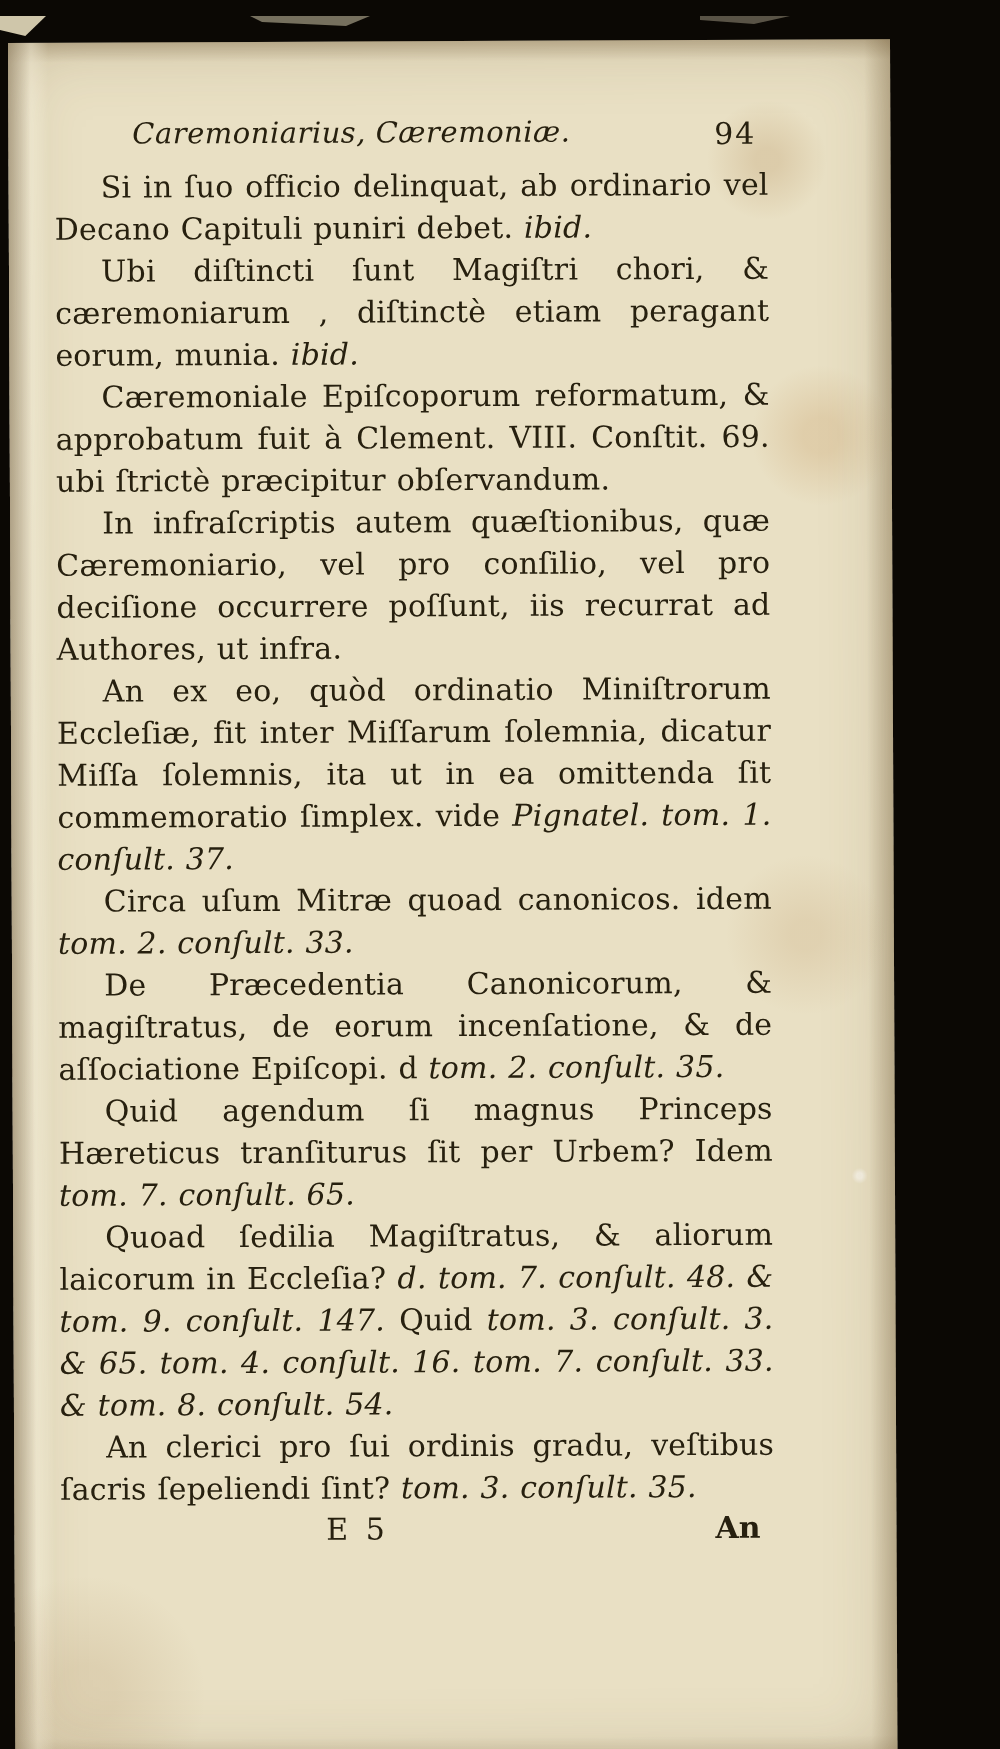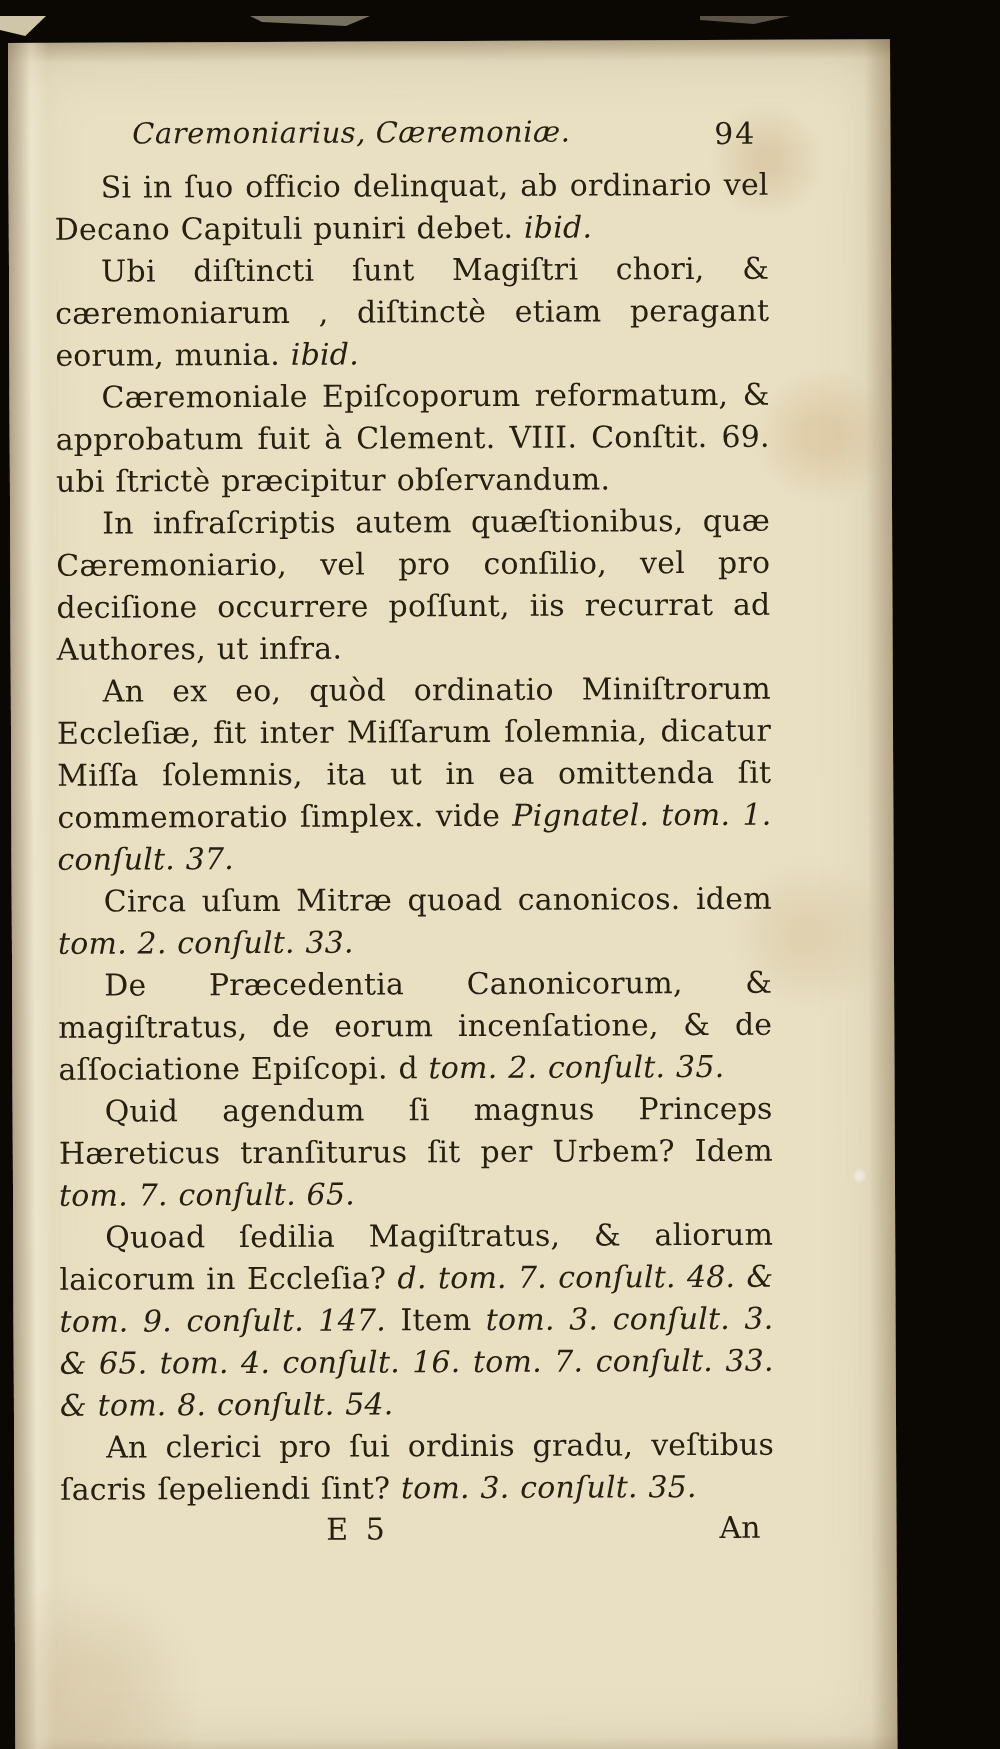--- a/index.html
+++ b/index.html
@@ -80,21 +80,21 @@
   }
   .signature{
     position:absolute;
     left:0;right:120px;
     text-align:center;
     letter-spacing:4px;
   }
   .catchword{
     position:absolute;
     right:14px;top:0;
-    font-weight:400;
+    font-weight:700;
   }
 </style>
 </head>
 <body>
 
 <div class="scene">
   <div class="torn-bit torn-1"></div>
   <div class="torn-bit torn-2"></div>
   <div class="torn-bit torn-3"></div>
 
@@ -108,21 +108,21 @@
 
       <div>
           <p class="para"><span class="roman">Si in ſuo officio delinquat, ab ordinario vel Decano Capituli puniri debet. </span><span class="italic">ibid.</span></p>
           <p class="para"><span class="roman">Ubi diſtincti ſunt Magiſtri chori, &amp; cæremoniarum , diſtinctè etiam peragant eorum, munia. </span><span class="italic">ibid.</span></p>
           <p class="para"><span class="roman">Cæremoniale Epiſcoporum reformatum, &amp; approbatum fuit à Clement. VIII. Conſtit. 69. ubi ſtrictè præcipitur obſervandum.</span></p>
           <p class="para"><span class="roman">In infraſcriptis autem quæſtionibus, quæ Cæremoniario, vel pro conſilio, vel pro deciſione occurrere poſſunt, iis recurrat ad Authores, ut infra.</span></p>
           <p class="para"><span class="roman">An ex eo, quòd ordinatio Miniſtrorum Eccleſiæ, fit inter Miſſarum ſolemnia, dicatur Miſſa ſolemnis, ita ut in ea omittenda ſit commemoratio ſimplex. vide </span><span class="italic">Pignatel. tom. 1. conſult. 37.</span></p>
           <p class="para"><span class="roman">Circa uſum Mitræ quoad canonicos. idem </span><span class="italic">tom. 2. conſult. 33.</span></p>
           <p class="para"><span class="roman">De Præcedentia Canonicorum, &amp; magiſtratus, de eorum incenſatione, &amp; de aſſociatione Epiſcopi. d </span><span class="italic">tom. 2. conſult. 35.</span></p>
           <p class="para"><span class="roman">Quid agendum ſi magnus Princeps Hæreticus tranſiturus ſit per Urbem? Idem </span><span class="italic">tom. 7. conſult. 65.</span></p>
-          <p class="para"><span class="roman">Quoad ſedilia Magiſtratus, &amp; aliorum laicorum in Eccleſia? </span><span class="italic">d. tom. 7. conſult. 48. &amp; tom. 9. conſult. 147. </span><span class="roman">Item </span><span class="italic">tom. 3. conſult. 3. &amp; 65. tom. 4. conſult. 16. tom. 7. conſult. 33. &amp; tom. 8. conſult. 54.</span></p>
+          <p class="para"><span class="roman">Quoad ſedilia Magiſtratus, &amp; aliorum laicorum in Eccleſia? </span><span class="italic">d. tom. 7. conſult. 48. &amp; tom. 9. conſult. 147. </span><span class="roman">Quid </span><span class="italic">tom. 3. conſult. 3. &amp; 65. tom. 4. conſult. 16. tom. 7. conſult. 33. &amp; tom. 8. conſult. 54.</span></p>
           <p class="para"><span class="roman">An clerici pro ſui ordinis gradu, veſtibus ſacris ſepeliendi ſint? </span><span class="italic">tom. 3. conſult. 35.</span></p>
         </div>
 
       <div class="footer-line">
         <div class="signature">E 5</div>
         <div class="catchword">An</div>
       </div>
 
     </div>
   </div>

